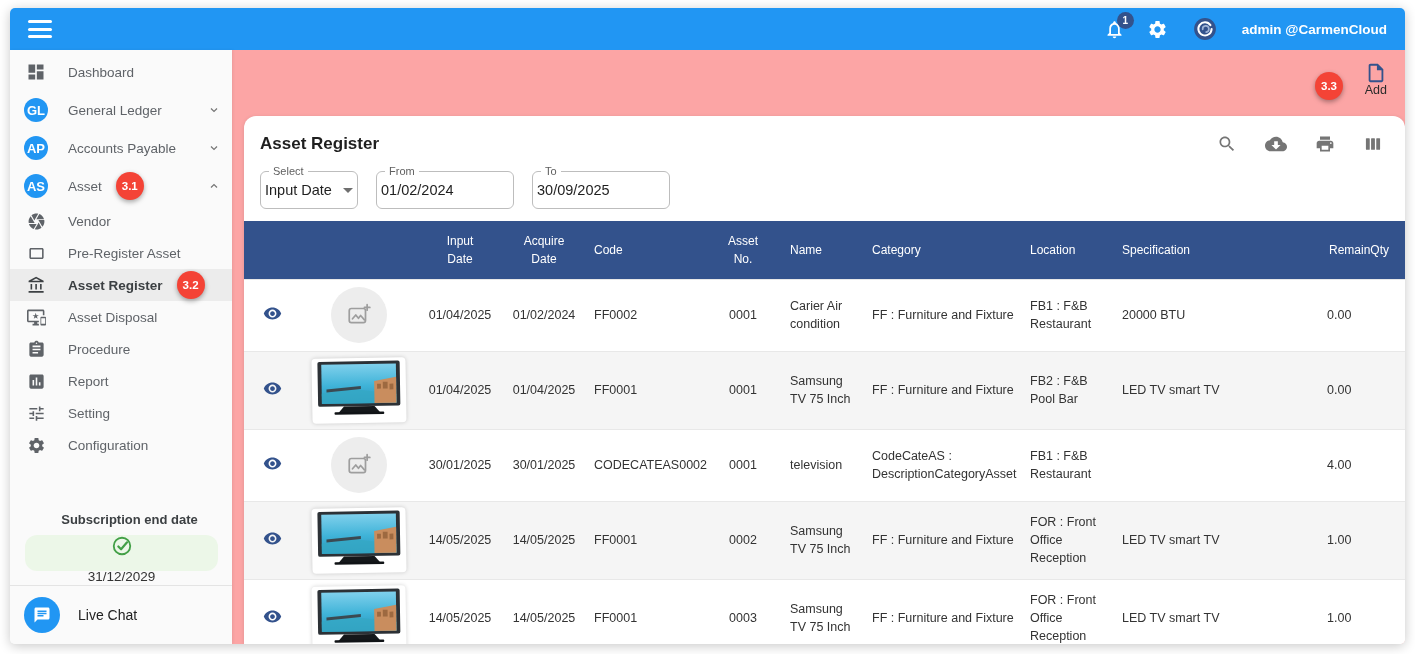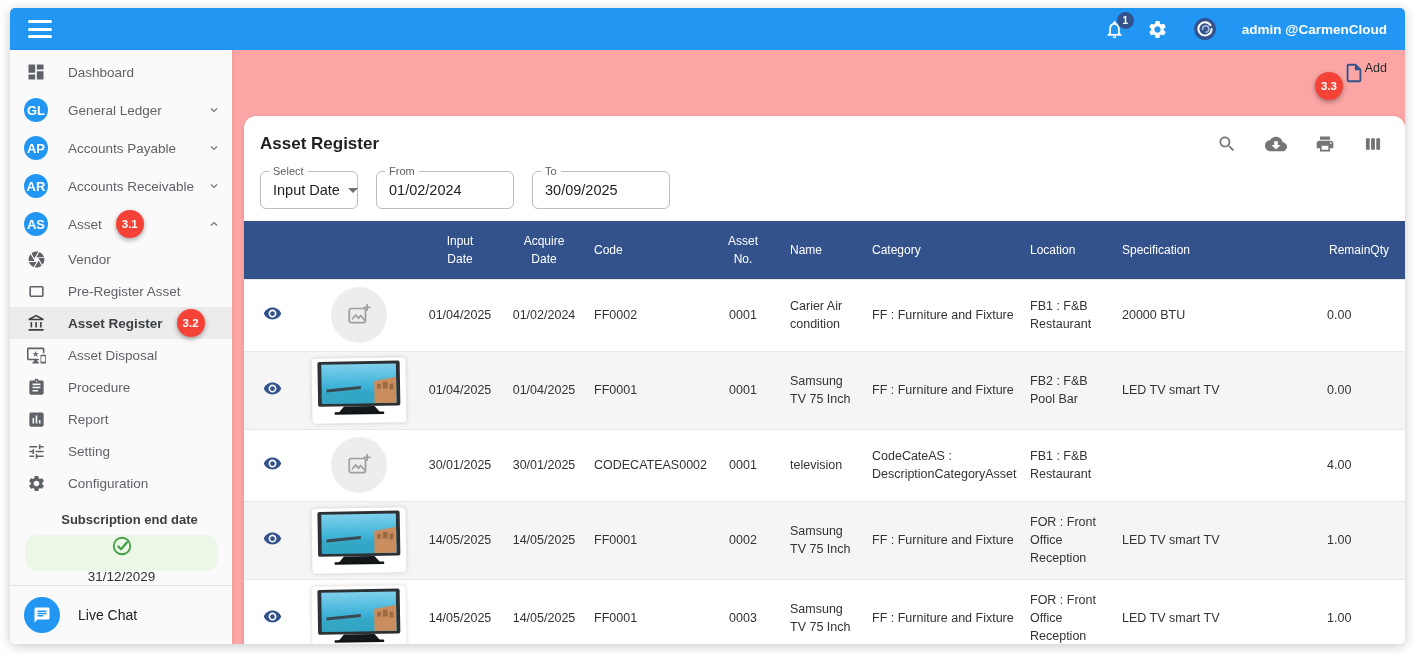--- a/index.html
+++ b/index.html
@@ -52,37 +52,37 @@
   .side-divider { height:1px; background:#e4e4e4; }
   .livechat { height:58px; display:flex; align-items:center; gap:18px;
     padding:0 14px; cursor:pointer; font-size:14px; font-weight:500; color:#212121; }
   .chat-circle { width:36px; height:36px; border-radius:50%; background:#2196f3;
     display:flex; align-items:center; justify-content:center; }
 
   
   .main { flex:1; background:#fca5a5; display:flex; flex-direction:column; min-width:0; }
   .main-header { height:66px; position:relative; flex-shrink:0; }
   .add-block { position:absolute; right:18px; top:12px; display:flex;
-    flex-direction:row; cursor:pointer; background:none; border:none;margin-left:12px; }
+    flex-direction:column; cursor:pointer; background:none; border:none;margin-left:12px; }
   .add-label { font-size:12.5px; color:#2b2b2b; margin-top:-1px;
     font-family:"Liberation Sans", sans-serif; }
   .add-badge { position:absolute; right:62px; top:22px; }
 
   .card { flex:1; background:#fff; margin-left:12px; border-radius:12px 12px 0 0;
     box-shadow:0 1px 4px rgba(0,0,0,.12); display:flex; flex-direction:column;
     overflow:hidden; min-height:0; }
   .card-head { display:flex; align-items:center; justify-content:space-between;
     padding:17px 22px 0 16px; }
   .card-title { font-size:17px; font-weight:700; color:#1f1f1f; }
   .card-icons { display:flex; align-items:center; gap:28px; }
   .icon-btn { background:none; border:none; cursor:pointer; display:flex; padding:0; }
 
   .filters { display:flex; gap:18px; padding:16px 16px 12px 16px; }
   .field { position:relative; height:38px; border:1px solid #bdbdbd; border-radius:6px;
-    display:flex; align-items:center; padding:0 12px; background:#fff; }
+    display:flex; align-items:center; padding:0 4px; background:#fff; }
   .field-label { position:absolute; top:-7px; left:8px; font-size:11px; color:#5f5f5f;
     background:#fff; padding:0 4px; line-height:1.2; }
   .field-value { font-size:14.5px; font-weight:500; color:#1f1f1f; white-space:nowrap; }
   .field.select { width:98px; cursor:pointer; justify-content:space-between; }
   .field.date { width:138px; }
   .caret-down { width:0; height:0; border-left:5px solid transparent;
     border-right:5px solid transparent; border-top:5px solid #6f6f6f; margin-left:8px; }
 
   
   .table-wrap { flex:1; overflow:hidden; }
@@ -166,31 +166,20 @@
             <svg width="12" height="12" viewBox="0 0 24 24" fill="none" stroke="#757575" stroke-width="2.4">
                 <path d="M6 9l6 6 6-6"></path>
               </svg>
           </span>
         </div>
         <div class="nav-item">
           <span class="nav-ic">
               <span class="circle-avatar">AP</span>
             </span>
           <span class="nav-label">Accounts Payable</span>
-          <span class="chev">
-            <svg width="12" height="12" viewBox="0 0 24 24" fill="none" stroke="#757575" stroke-width="2.4">
-                <path d="M6 9l6 6 6-6"></path>
-              </svg>
-          </span>
-        </div>
-        <div class="nav-item">
-          <span class="nav-ic">
-              <span class="circle-avatar">AR</span>
-            </span>
-          <span class="nav-label">Accounts Receivable</span>
           <span class="chev">
             <svg width="12" height="12" viewBox="0 0 24 24" fill="none" stroke="#757575" stroke-width="2.4">
                 <path d="M6 9l6 6 6-6"></path>
               </svg>
           </span>
         </div>
         <div class="nav-item">
           <span class="nav-ic">
               <span class="circle-avatar">AS</span>
             </span>

